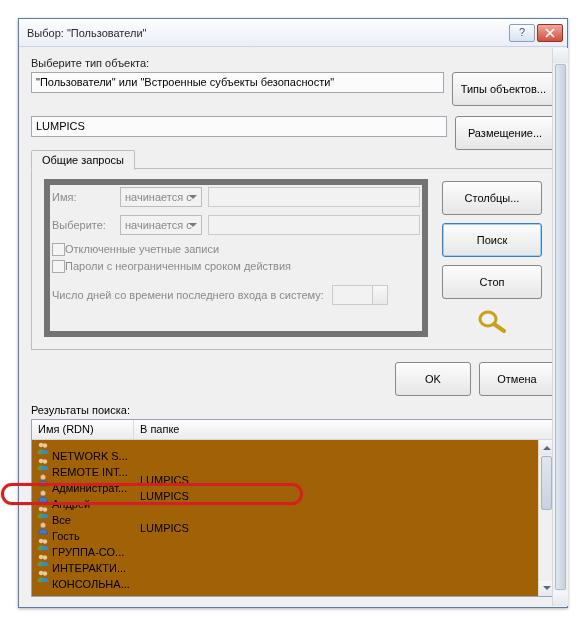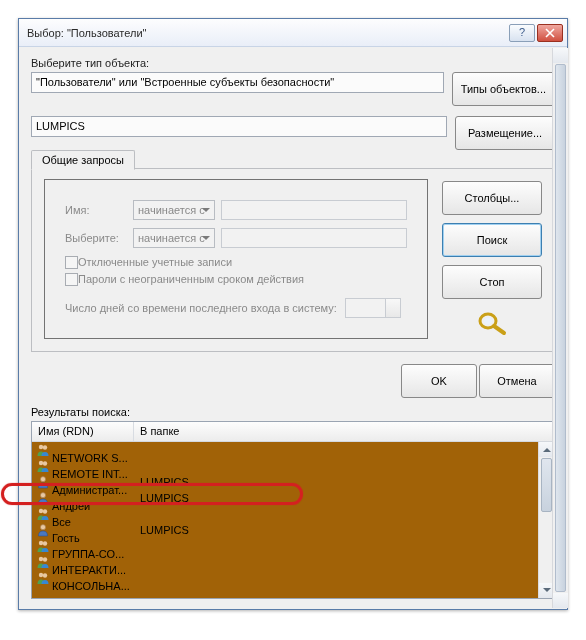--- a/index.html
+++ b/index.html
@@ -19,36 +19,36 @@
 .textbox { flex:1; border:1px solid #a0a8b4; background:#fbfbfb; padding:3px 4px; height:21px; }
 .btn { border:1px solid #888; border-radius:3px; background:linear-gradient(#fdfdfd,#e6e6e6); padding:16px 8px; height:22px; min-width:100px; cursor:pointer; display:flex; align-items:center; justify-content:center;}
 .btn.primary { border-color:#3c7fb1; box-shadow:inset 0 0 0 1px #a0d0f0; }
 .btn.small { min-width:76px; }
 
 .section { margin-bottom:10px; }
 
 .tabframe { border:1px solid #bcbec2; background:#f0f0f0; padding:10px 12px 12px; position:relative; margin-top:18px;}
 .tab { position:absolute; top:-19px; left:-1px; border:1px solid #bcbec2; border-bottom:1px solid #f0f0f0; background:#f0f0f0; padding:3px 10px; border-radius:2px 2px 0 0;}
 .query-body { display:flex; gap:14px; }
-.query-left { flex:1; border:1px solid #737373; padding:20px; background:#f0f0f0;}
+.query-left { flex:1; border:6px solid #737373; padding:2px; background:#f0f0f0;}
 .query-right { width:100px; display:flex; flex-direction:column; gap:8px; align-items:stretch; padding-top:2px;}
 
 .field-row { display:flex; align-items:center; gap:6px; margin-bottom:8px;}
 .field-row .flabel { width:62px; color:#8a8a8a;}
 .select { border:1px solid #b8bcc2; background:#f2f2f2; height:20px; width:82px; color:#888; padding:0 4px; display:flex; align-items:center; position:relative;}
 .select::after { content:""; position:absolute; right:4px; top:7px; border:4px solid transparent; border-top-color:#7a7a7a;}
 .tinput { flex:1; border:1px solid #c8ccd2; background:#f2f2f2; height:20px;}
 .check-row { display:flex; align-items:flex-start; margin:4px 0; color:#8a8a8a;}
 .check { width:13px; height:13px; border:1px solid #a8acb2; background:#f5f5f5;}
 .days-row { display:flex; align-items:center; gap:8px; margin-top:12px; color:#8a8a8a;}
 .spin { width:56px; height:20px; border:1px solid #c8ccd2; background:#f2f2f2; position:relative;}
 .spin::after { content:""; position:absolute; right:0; top:0; bottom:0; width:14px; border-left:1px solid #c8ccd2; background:linear-gradient(#f8f8f8,#e8e8e8);}
 .magnify { margin-top:auto; align-self:center; }
 
-.okbar { display:flex; justify-content:flex-end; gap:2px; margin:12px 0 8px;}
+.okbar { display:flex; justify-content:flex-end; gap:8px; margin:12px 0 8px;}
 
 .results-lbl { margin:4px 0 3px; }
 .listbox { border:1px solid #9aa4b2; background:#a16207; height:178px; position:relative; overflow:hidden;}
 .list-header { display:flex; background:linear-gradient(#fdfdfd,#ececec); border-bottom:1px solid #d4d8de; height:20px;}
 .list-header .col { padding:3px 6px; border-right:1px solid #d8dce2;}
 .col-name { width:102px;}
 .col-folder { flex:1;}
 .list-rows { position:absolute; top:20px; left:0; right:16px; bottom:0; overflow:hidden;}
 .lrow { display:flex; align-items:center; height:16px; padding-left:4px;}
 .lrow .icon-cell { width:16px; display:flex; align-items:center;}

